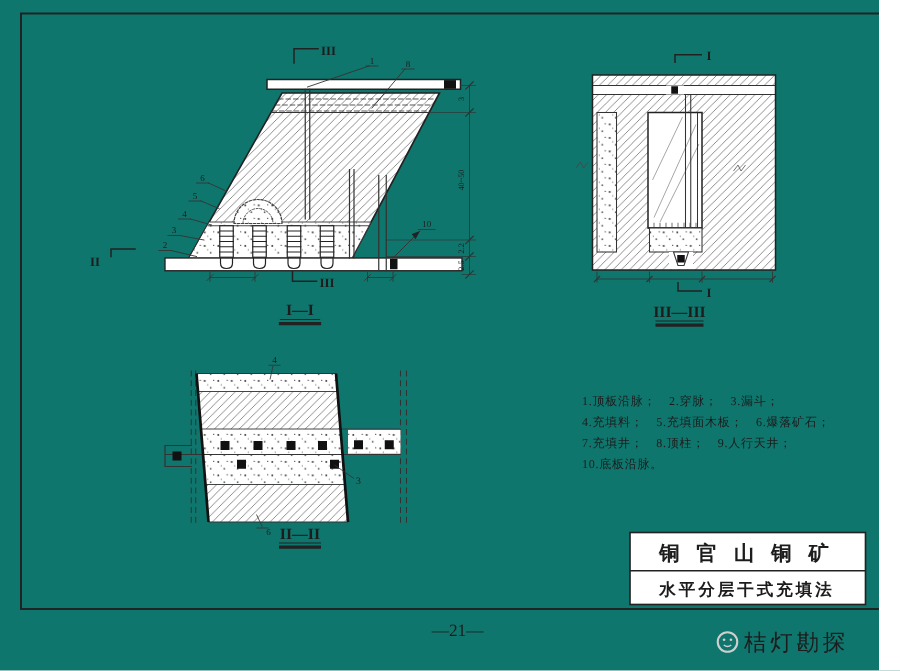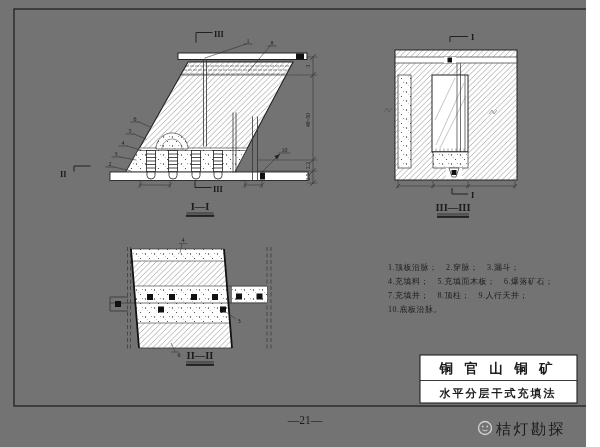--- a/index.html
+++ b/index.html
@@ -1,16 +1,16 @@
 <!DOCTYPE html>
 <html><head>
 <meta charset="utf-8">
 <style>
   html,body{margin:0;padding:0;background:#ffffff;}
-  .page{position:relative;width:586px;height:447px;background:#737373;overflow:hidden;
+  .page{position:relative;width:586px;height:447px;background:#0f766e;overflow:hidden;
         font-family:"Liberation Serif", serif;}
   svg{position:absolute;left:0;top:0;}
   text{fill:#1c1c1c;}
   .cjk{font-family:"Liberation Serif", serif;}
 </style>
 </head>
 <body>
 
 <div class="page">
 <svg width="600" height="447" viewBox="0 0 600 447">

